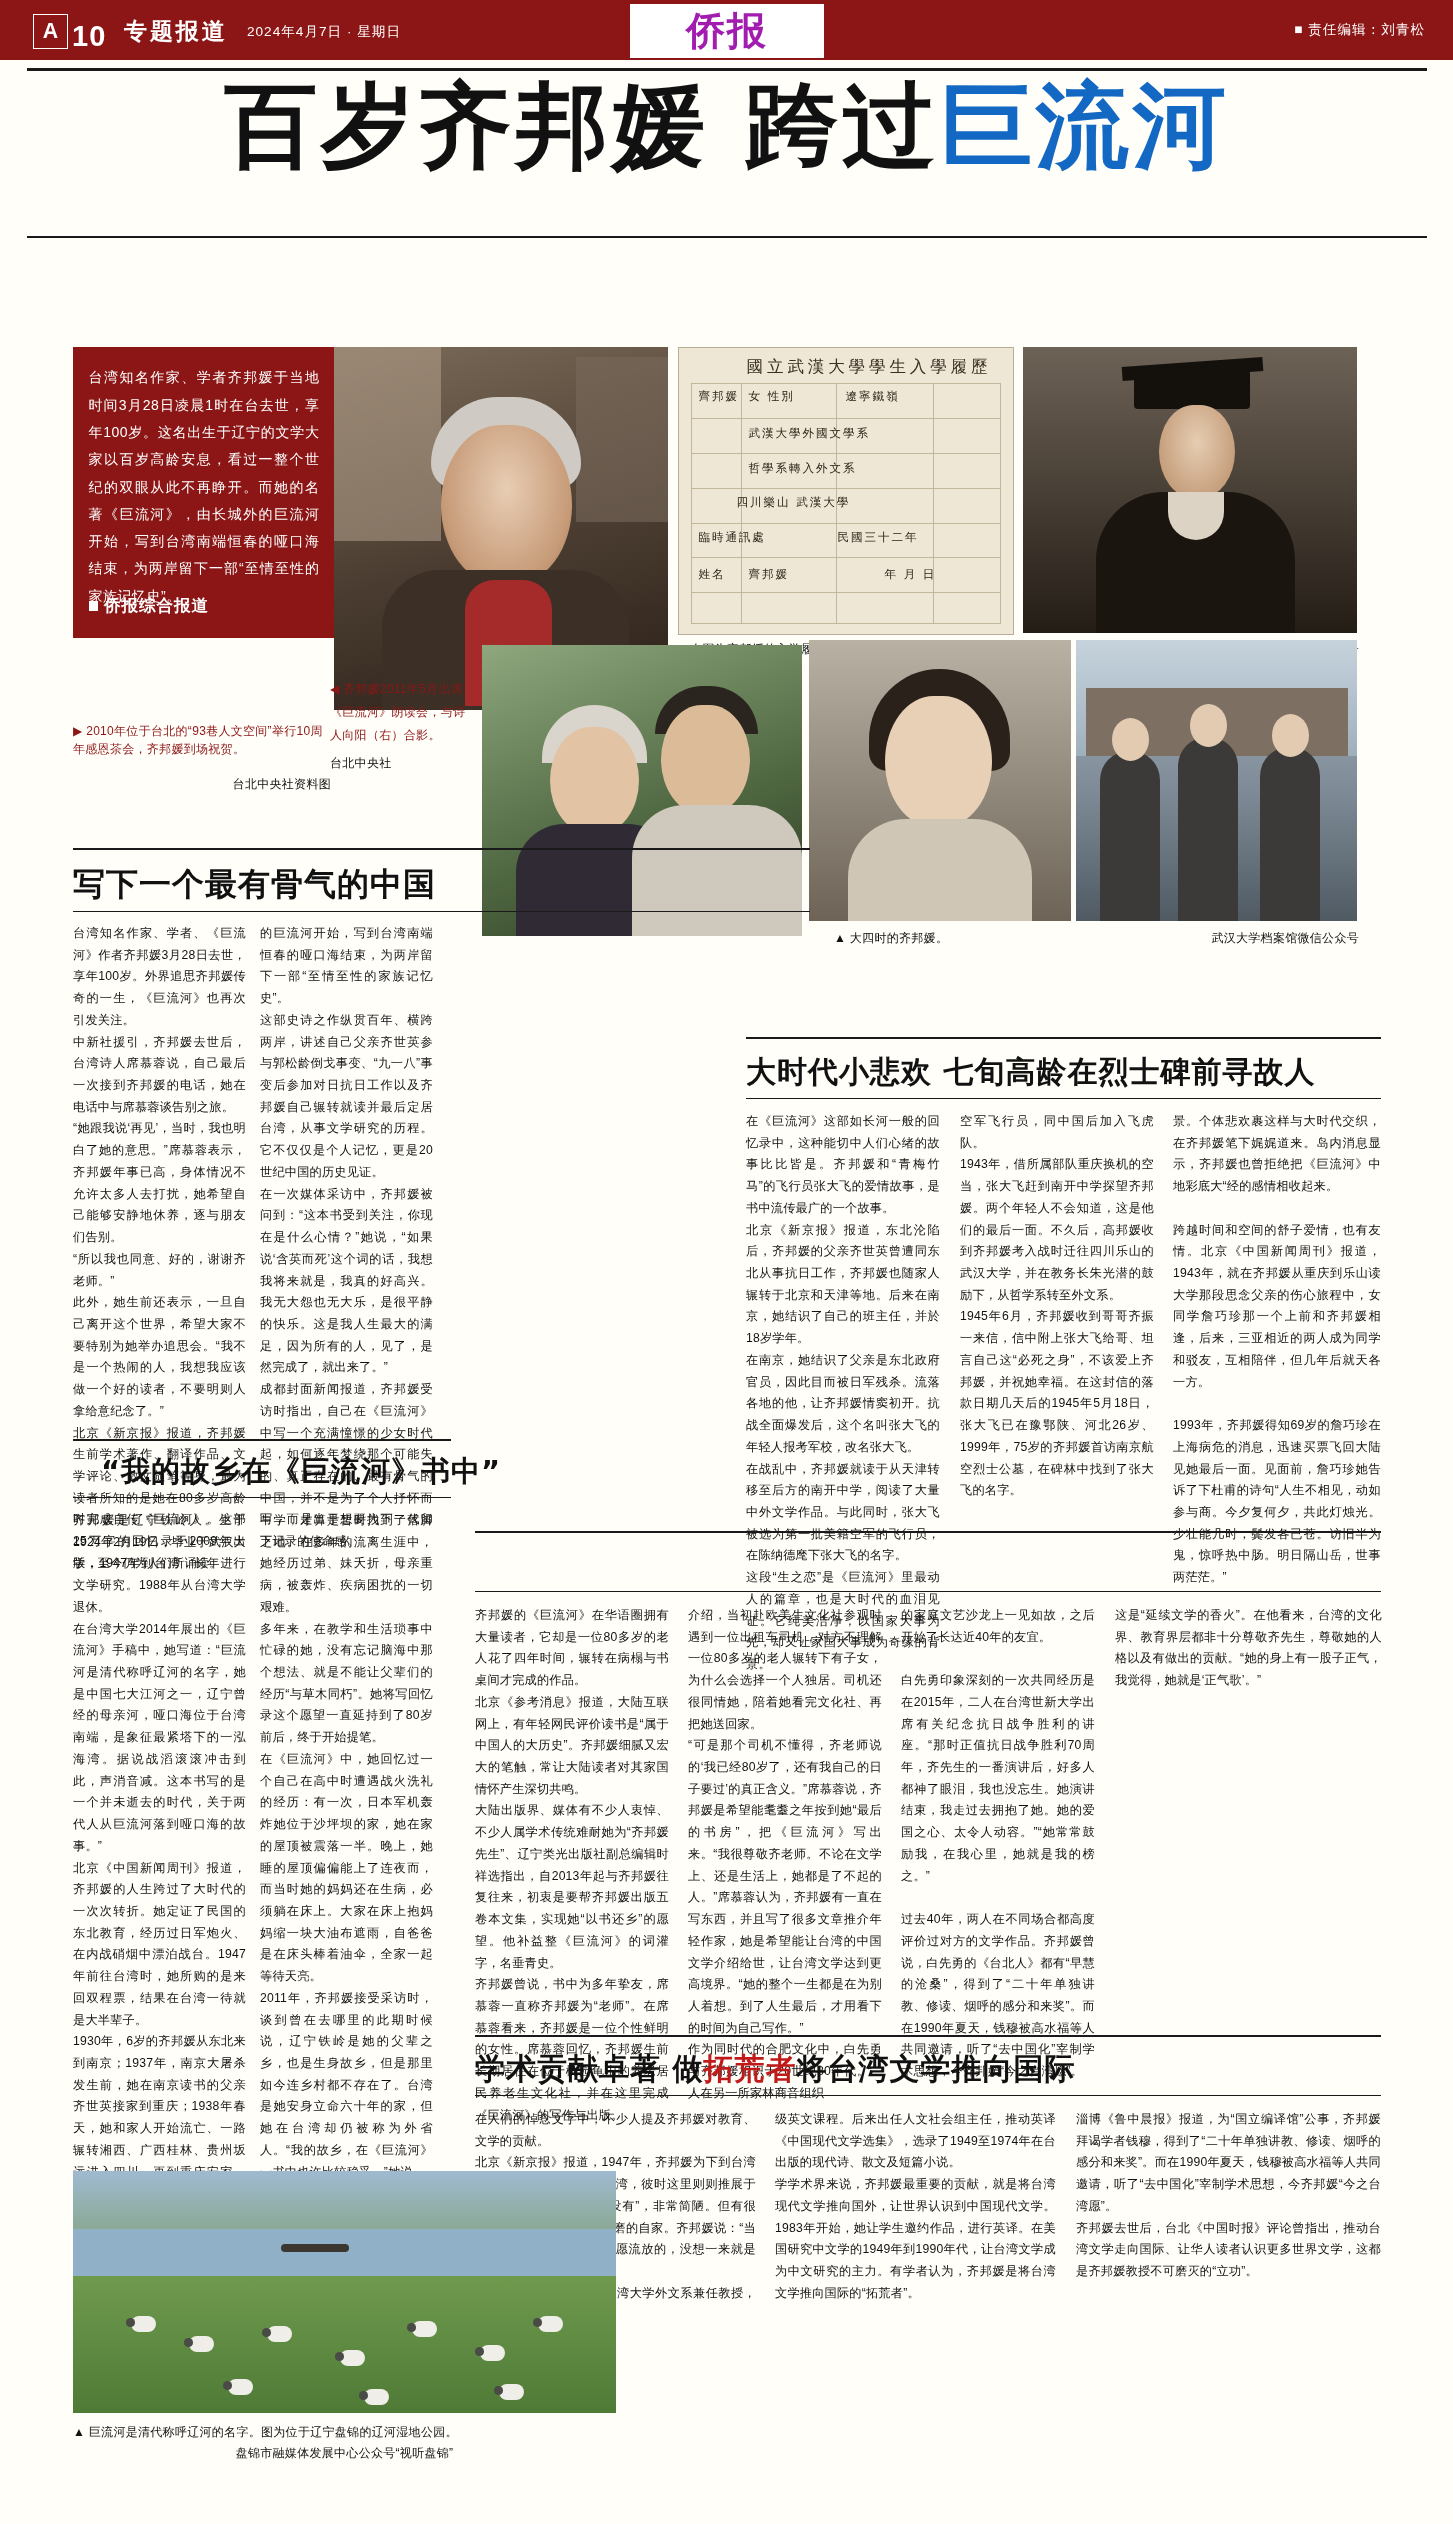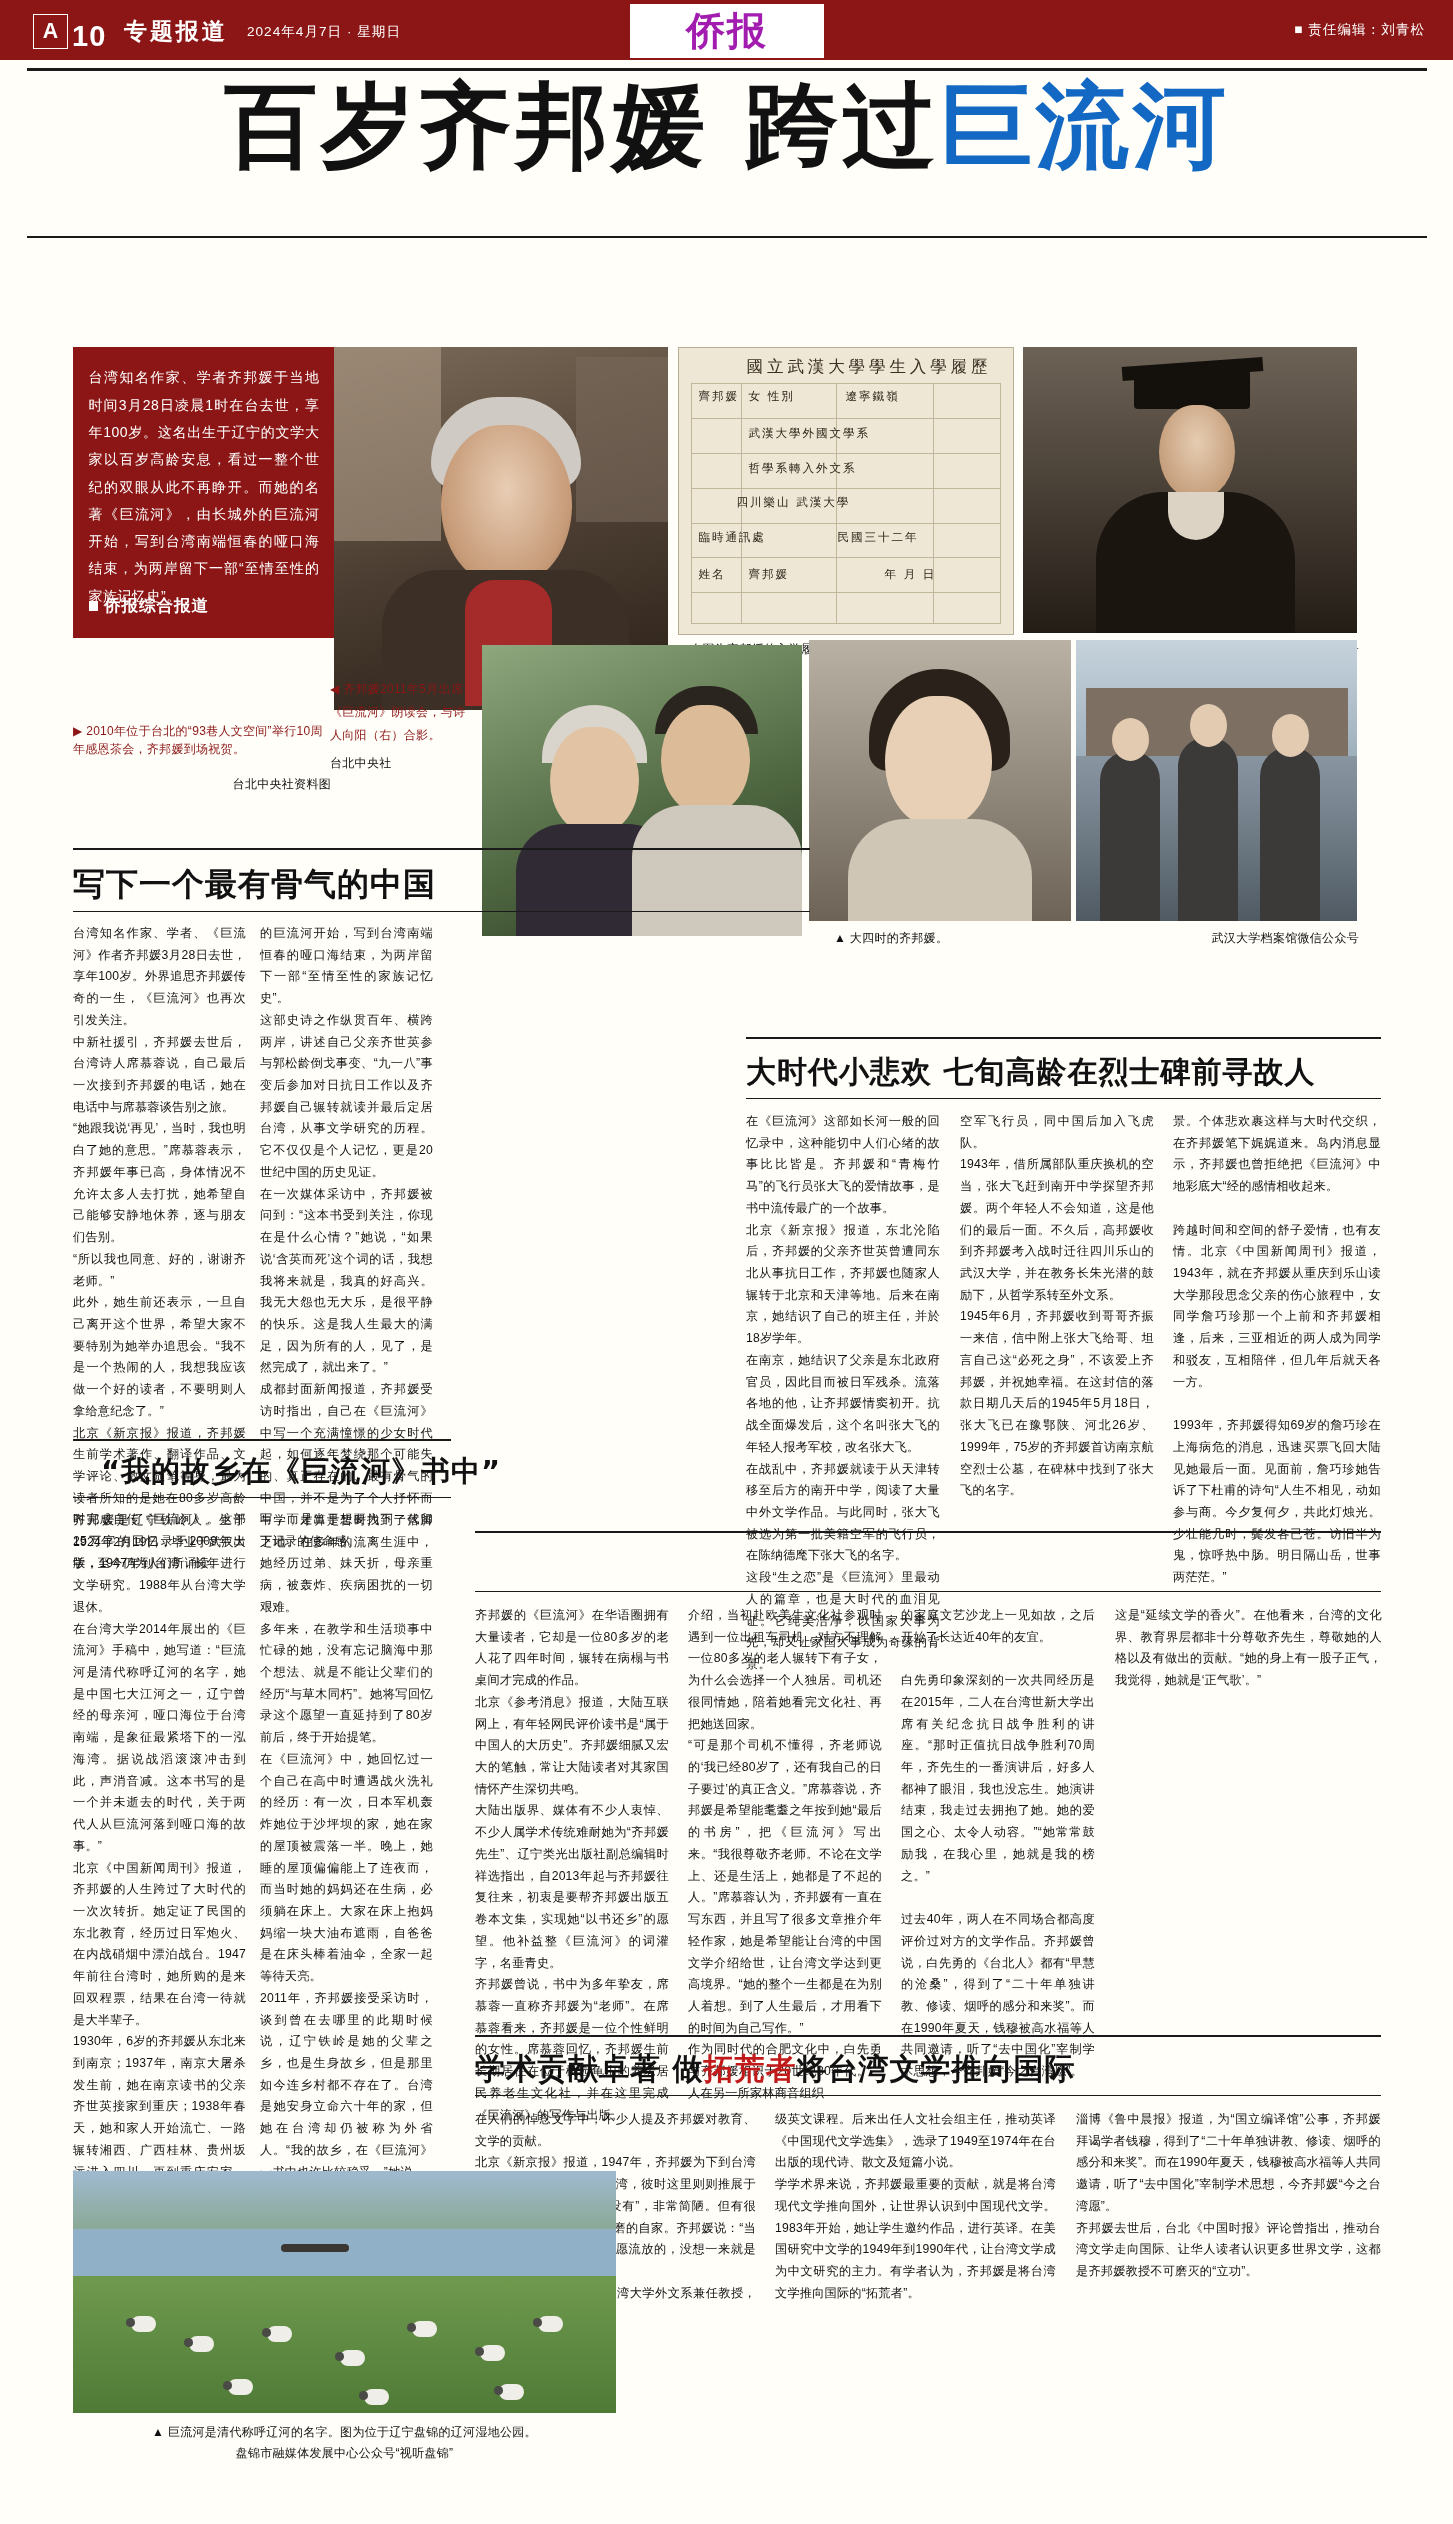--- a/index.html
+++ b/index.html
@@ -303,17 +303,17 @@
     <div class="sheep" style="left:116px;top:165px"></div>
     <div class="sheep" style="left:194px;top:155px"></div>
     <div class="sheep" style="left:267px;top:179px"></div>
     <div class="sheep" style="left:339px;top:150px"></div>
     <div class="sheep" style="left:407px;top:174px"></div>
     <div class="sheep" style="left:465px;top:145px"></div>
     <div class="sheep" style="left:155px;top:208px"></div>
     <div class="sheep" style="left:291px;top:218px"></div>
     <div class="sheep" style="left:426px;top:213px"></div>
   </div>
-  <div class="cap" style="left:73px;top:2423px;width:543px;text-align:center;">▲ 巨流河是清代称呼辽河的名字。图为位于辽宁盘锦的辽河湿地公园。</div>
+  <div class="cap" style="left:73px;top:2423px;width:543px;">▲ 巨流河是清代称呼辽河的名字。图为位于辽宁盘锦的辽河湿地公园。</div>
   <div class="cap" style="left:73px;top:2444px;width:543px;text-align:center;">盘锦市融媒体发展中心公众号“视听盘锦”</div>
 
 </div>
 
 
 </body></html>

